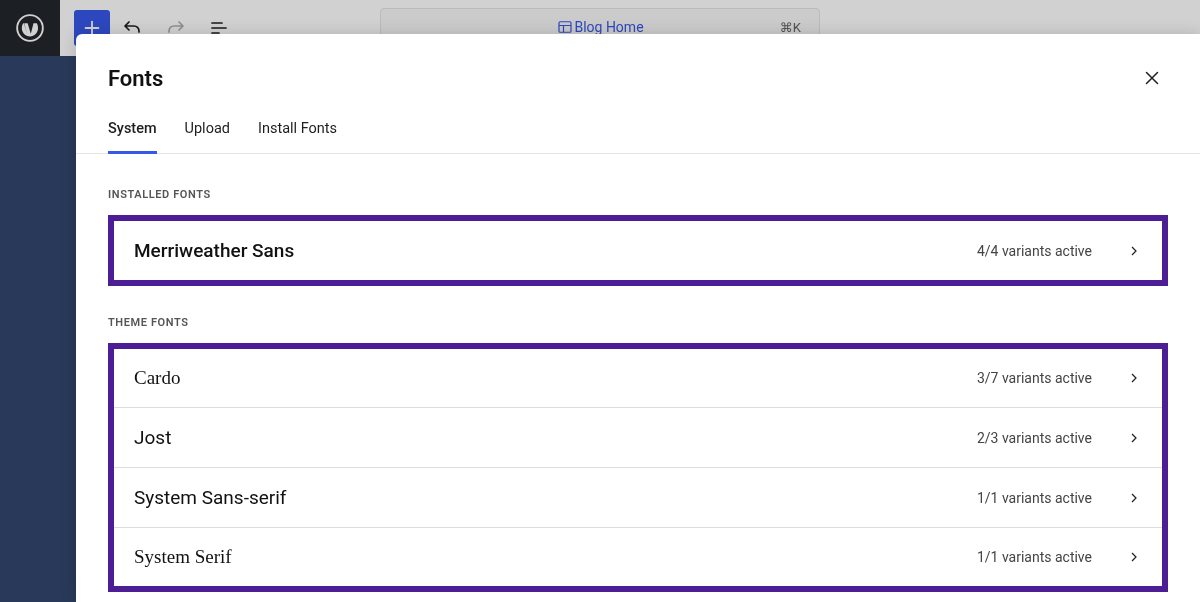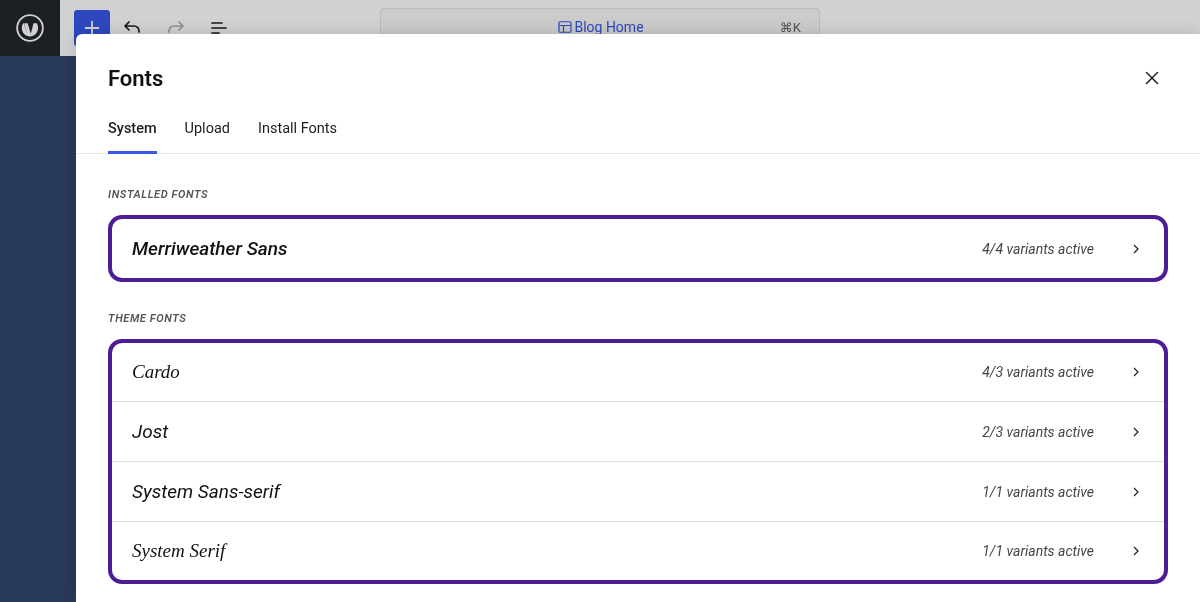--- a/index.html
+++ b/index.html
@@ -23,23 +23,23 @@
     .site-title { color: #fff; font-size: 18px; font-family: Georgia, serif; text-decoration: underline; }
     .card-shadow { position: absolute; left: 94px; bottom: 0; width: 200px; height: 44px; background: #d6d6d6; border-radius: 12px 12px 0 0; }
     .modal { position: absolute; top: 34px; right: 0; bottom: 0; width: 1124px; background: #fff; border-radius: 6px 0 0 0; box-shadow: 0 0 16px rgba(0,0,0,0.15); z-index: 10; }
     .modal-head { display: flex; align-items: center; justify-content: space-between; padding: 28px 32px 0 32px; }
     .modal-title { font-size: 22px; font-weight: 600; color: #111; }
     .close-btn { width: 32px; height: 32px; display: flex; align-items: center; justify-content: center; cursor: pointer; }
     .close-btn svg { width: 22px; height: 22px; }
     .tabs { display: flex; gap: 28px; padding: 26px 32px 0 32px; border-bottom: 1px solid #e5e5e5; }
     .tab { padding-bottom: 14px; font-size: 14.5px; color: #1e1e1e; cursor: pointer; border-bottom: 3px solid transparent; margin-bottom: -1px; }
     .tab.active { font-weight: 500; border-bottom-color: #3858e9; }
-    .body { padding: 34px 32px 0 32px; font-style: italic; }
+    .body { padding: 34px 32px 0 32px; }
     .section-label { font-size: 11px; letter-spacing: 0.6px; color: #555; text-transform: uppercase; font-weight: 600; margin-bottom: 14px; }
-    .font-list { border: 4px solid #4c1d95; border-radius: 14px; }
+    .font-list { border: 6px solid #4c1d95; border-radius: 0; }
     .font-row { display: flex; align-items: center; justify-content: space-between; padding: 18px 20px; border-bottom: 1px solid #ddd; cursor: pointer; }
     .font-row:last-child { border-bottom: none; }
     .font-name { font-size: 19px; color: #111; }
     .serif { font-family: Georgia, 'Times New Roman', serif; }
     .row-right { display: flex; align-items: center; gap: 34px; }
     .variants { font-size: 14px; color: #444; }
     .chev svg { width: 16px; height: 16px; display: block; }
     .spacer { height: 30px; }
   </style>
 </head>
@@ -125,21 +125,21 @@
       </div>
     </div>
 
     <div class="spacer"></div>
 
     <div class="section-label">Theme Fonts</div>
     <div class="font-list">
       <div class="font-row">
         <div class="font-name serif">Cardo</div>
         <div class="row-right">
-          <span class="variants">4/3 variants active</span>
+          <span class="variants">3/7 variants active</span>
           <span class="chev">
               <svg viewBox="0 0 24 24">
                 <path d="M9 6l6 6-6 6" fill="none" stroke="#1e1e1e" stroke-width="1.8"></path>
               </svg>
             </span>
         </div>
       </div>
       <div class="font-row">
         <div class="font-name">Jost</div>
         <div class="row-right">

